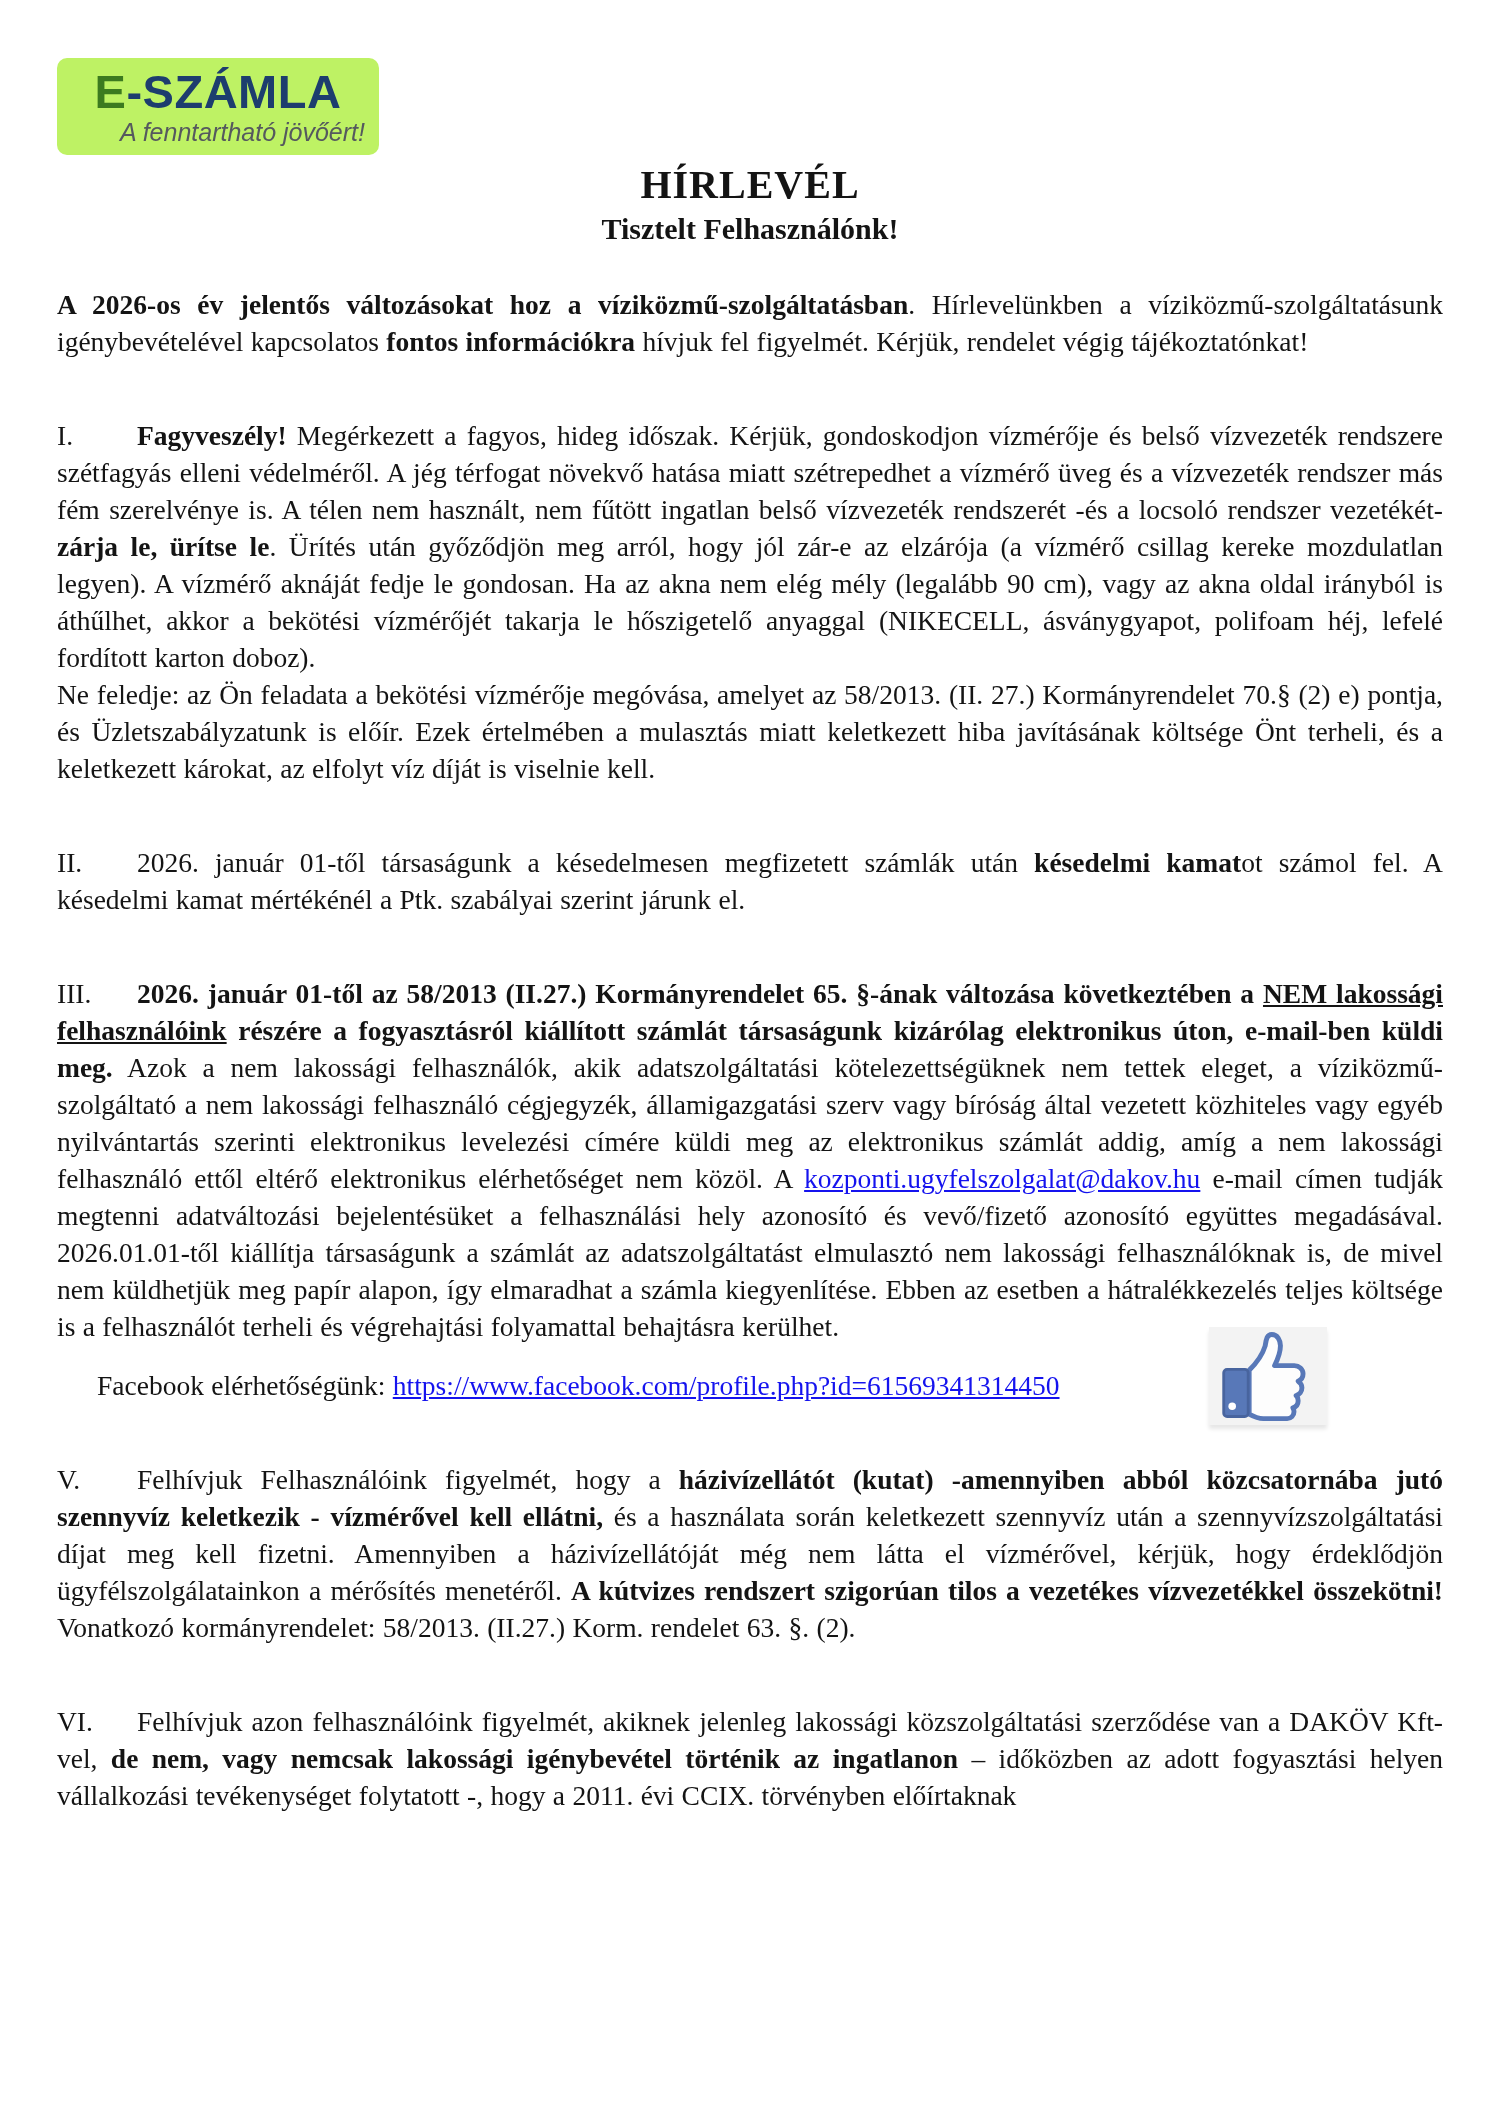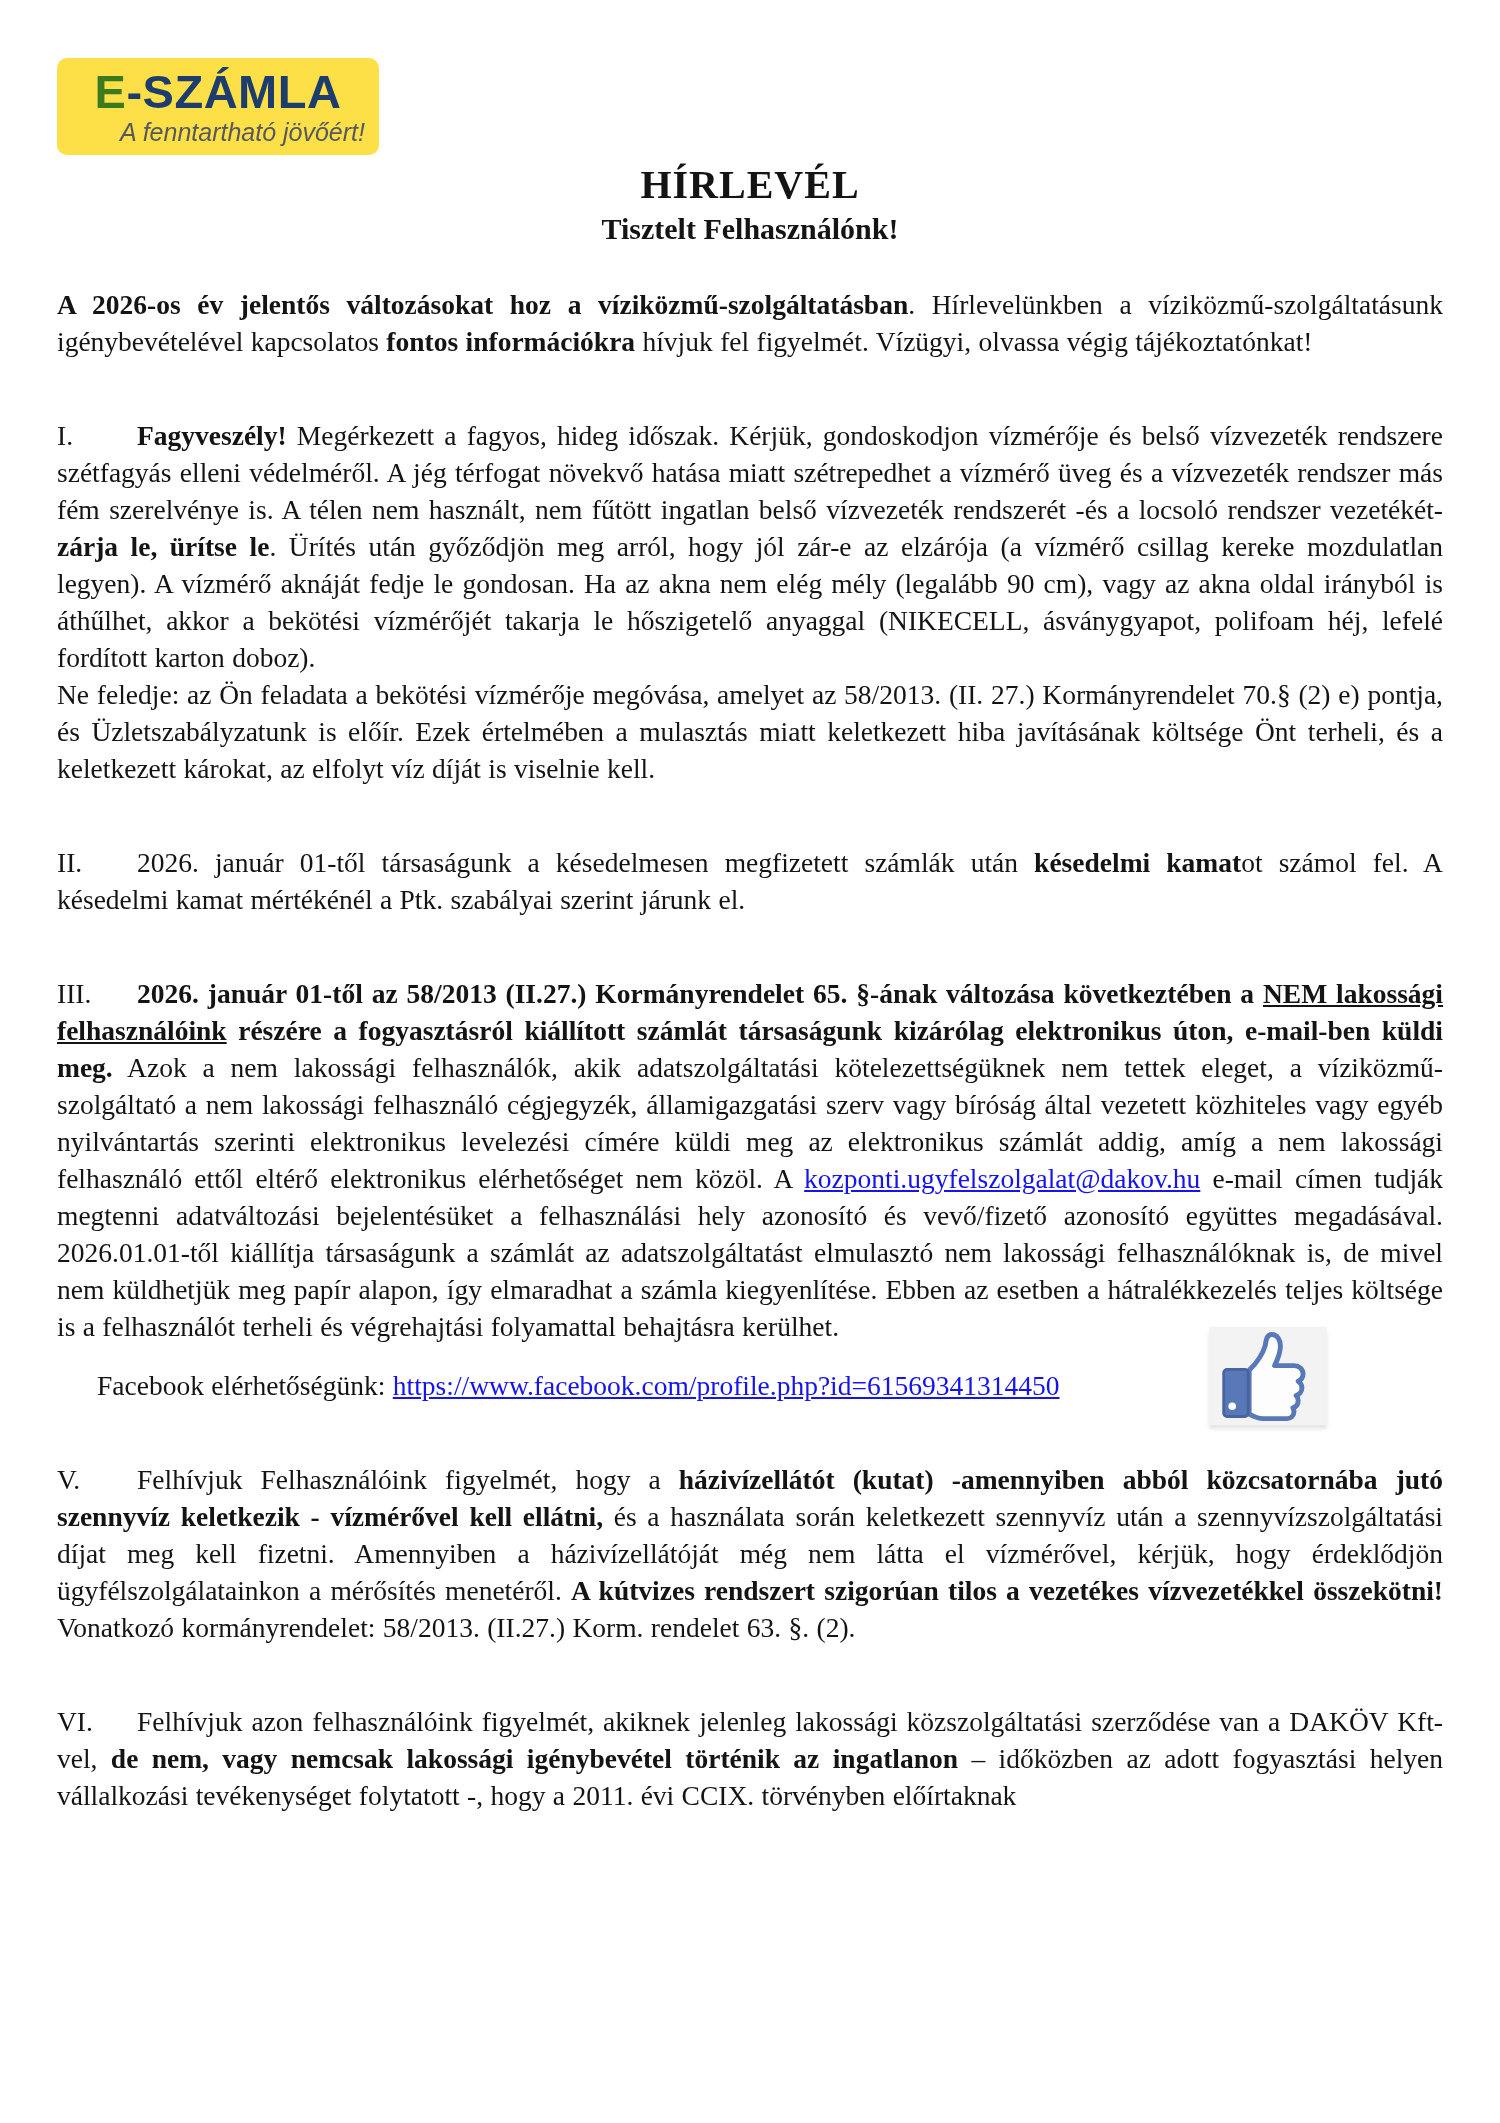--- a/index.html
+++ b/index.html
@@ -16,21 +16,21 @@
   .dakov svg { display:block; width:225px; height:100px; margin:0 auto; }
   .dakov-name {
     font-family:"Liberation Sans", sans-serif; font-weight:bold;
     font-size:28px; letter-spacing:1px; color:#16356d; line-height:1.05;
   }
   .dakov-tagline {
     font-family:"Liberation Sans", sans-serif; font-size:12px;
     color:#9b9b9b; margin-top:4px; white-space:nowrap;
   }
   .eszamla {
-    background:#fde047; border-radius:10px; width:322px;
+    background:#bef264; border-radius:10px; width:322px;
     padding:10px 14px 8px 14px; text-align:right; margin-top:6px; margin-right:-16px;
   }
   .eszamla-title {
     font-family:"Liberation Sans", sans-serif; font-weight:bold;
     font-size:47px; line-height:1.0; letter-spacing:0.5px; text-align:center;
   }
   .eszamla-title .e { color:#3c7a1f; }
   .eszamla-title .rest { color:#1d3d6e; }
   .eszamla-tagline {
     font-family:"Liberation Sans", sans-serif; font-style:italic;
@@ -81,21 +81,21 @@
 
   </div>
 
   <div class="title-block">
     <div class="page-title">HÍRLEVÉL</div>
     <div class="page-subtitle">Tisztelt Felhasználónk!</div>
   </div>
 
   <div class="content">
 
-    <p class="para mt-intro"><span class="b">A 2026-os év jelentős változásokat hoz a víziközmű-szolgáltatásban</span><span>. Hírlevelünkben a víziközmű-szolgáltatásunk igénybevételével kapcsolatos </span><span class="b">fontos információkra</span><span> hívjuk fel figyelmét. Vízügyi, olvassa végig tájékoztatónkat!</span></p>
+    <p class="para mt-intro"><span class="b">A 2026-os év jelentős változásokat hoz a víziközmű-szolgáltatásban</span><span>. Hírlevelünkben a víziközmű-szolgáltatásunk igénybevételével kapcsolatos </span><span class="b">fontos információkra</span><span> hívjuk fel figyelmét. Kérjük, rendelet végig tájékoztatónkat!</span></p>
 
     <p class="para mt-sec"><span class="num">I.</span><span class="b">Fagyveszély!</span><span> Megérkezett a fagyos, hideg időszak. Kérjük, gondoskodjon vízmérője és belső vízvezeték rendszere szétfagyás elleni védelméről. A jég térfogat növekvő hatása miatt szétrepedhet a vízmérő üveg és a vízvezeték rendszer más fém szerelvénye is. A télen nem használt, nem fűtött ingatlan belső vízvezeték rendszerét -és a locsoló rendszer vezetékét- </span><span class="b">zárja le, ürítse le</span><span>. Ürítés után győződjön meg arról, hogy jól zár-e az elzárója (a vízmérő csillag kereke mozdulatlan legyen). A vízmérő aknáját fedje le gondosan. Ha az akna nem elég mély (legalább 90 cm), vagy az akna oldal irányból is áthűlhet, akkor a bekötési vízmérőjét takarja le hőszigetelő anyaggal (NIKECELL, ásványgyapot, polifoam héj, lefelé fordított karton doboz).</span></p>
     <p class="para mt-none"><span>Ne feledje: az Ön feladata a bekötési vízmérője megóvása, amelyet az 58/2013. (II. 27.) Kormányrendelet 70.§ (2) e) pontja, és Üzletszabályzatunk is előír. Ezek értelmében a mulasztás miatt keletkezett hiba javításának költsége Önt terheli, és a keletkezett károkat, az elfolyt víz díját is viselnie kell.</span></p>
 
     <p class="para mt-sec"><span class="num">II.</span><span>2026. január 01-től társaságunk a késedelmesen megfizetett számlák után </span><span class="b">késedelmi kamat</span><span>ot számol fel. A késedelmi kamat mértékénél a Ptk. szabályai szerint járunk el.</span></p>
 
     <p class="para mt-sec"><span class="num">III.</span><span class="b">2026. január 01-től az 58/2013 (II.27.) Kormányrendelet 65. §-ának változása következtében a </span><span class="b u">NEM lakossági felhasználóink</span><span class="b"> részére a fogyasztásról kiállított számlát társaságunk kizárólag elektronikus úton, e-mail-ben küldi meg.</span><span> Azok a nem lakossági felhasználók, akik adatszolgáltatási kötelezettségüknek nem tettek eleget, a víziközmű-szolgáltató a nem lakossági felhasználó cégjegyzék, államigazgatási szerv vagy bíróság által vezetett közhiteles vagy egyéb nyilvántartás szerinti elektronikus levelezési címére küldi meg az elektronikus számlát addig, amíg a nem lakossági felhasználó ettől eltérő elektronikus elérhetőséget nem közöl. A </span><a class="link" href="#">kozponti.ugyfelszolgalat@dakov.hu</a><span> e-mail címen tudják megtenni adatváltozási bejelentésüket a felhasználási hely azonosító és vevő/fizető azonosító együttes megadásával. 2026.01.01-től kiállítja társaságunk a számlát az adatszolgáltatást elmulasztó nem lakossági felhasználóknak is, de mivel nem küldhetjük meg papír alapon, így elmaradhat a számla kiegyenlítése. Ebben az esetben a hátralékkezelés teljes költsége is a felhasználót terheli és végrehajtási folyamattal behajtásra kerülhet.</span></p>
 
 
     <p class="para mt-fb fb-line">

